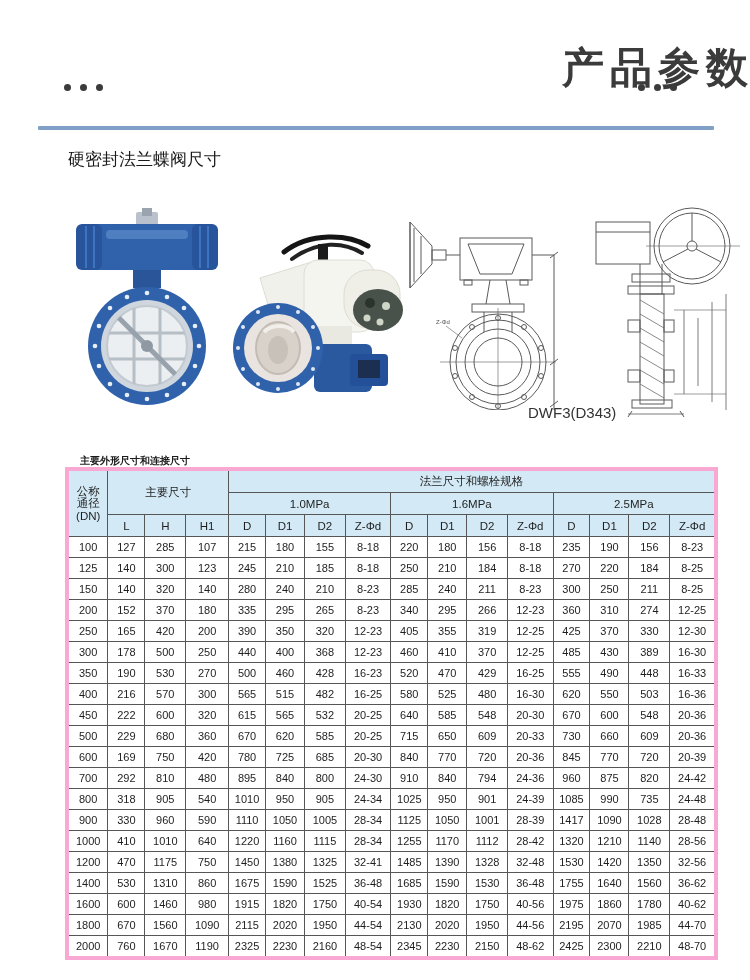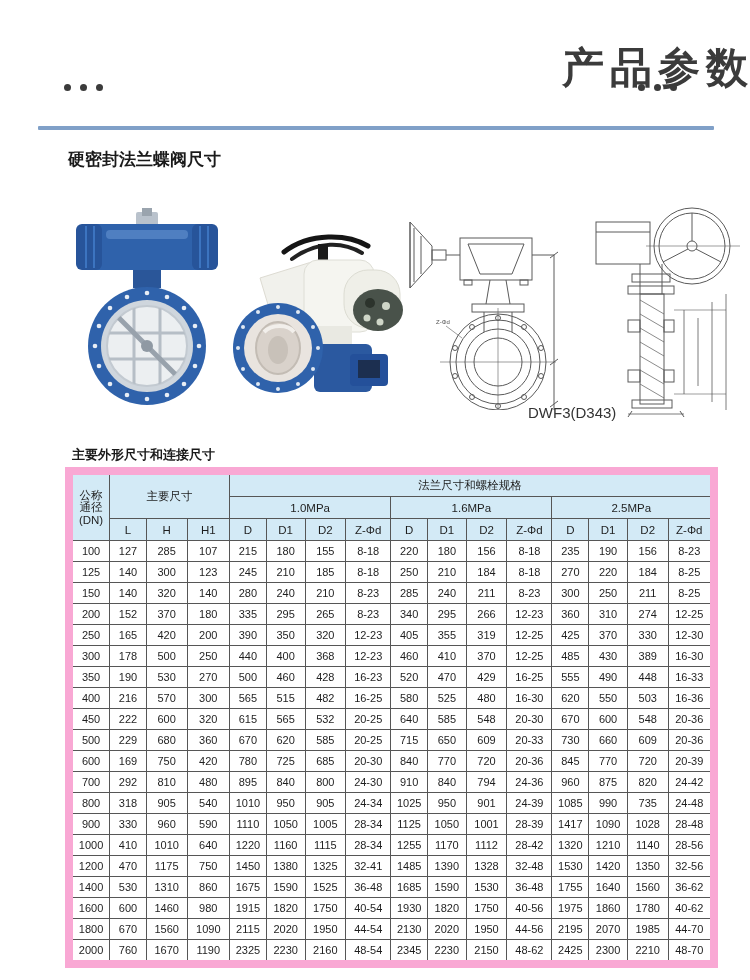--- a/index.html
+++ b/index.html
@@ -11,38 +11,38 @@
   .page-title{
     position:absolute;left:0;top:36px;width:750px;text-align:right;
     font-size:42px;font-weight:bold;color:#3b3b3b;letter-spacing:6px;margin:4px;
   }
   .dots{position:absolute;top:84px;display:flex;gap:9px;}
   .dots.left{left:64px;}
   .dots.right{left:638px;}
   .dot{width:7px;height:7px;border-radius:50%;background:#3b3b3b;display:inline-block;}
   .divider{position:absolute;left:38px;top:126px;width:676px;height:4px;background:#80a0c8;border-radius:1px;}
   
-  .section-title{position:absolute;left:68px;top:148px;font-size:17px;font-weight:bold;color:#1a1a1a;margin:0;}
+  .section-title{position:absolute;left:68px;top:148px;font-size:17px;font-weight:normal;color:#1a1a1a;margin:0;}
   
   .fig{position:absolute;}
   .fig1{left:48px;top:208px;}
   .fig2{left:226px;top:226px;}
   .fig3{left:402px;top:210px;}
   .fig4{left:588px;top:202px;}
   .watermark{
     position:absolute;left:216px;top:388px;font-size:30px;letter-spacing:6px;
     color:#8f8c86;opacity:0.5;white-space:nowrap;z-index:5;
   }
   .model-label{position:absolute;left:528px;top:404px;font-size:15px;color:#333;}
   
-  .table-title{position:absolute;left:68px;top:442px;font-size:13px;font-weight:bold;color:#1a1a1a;margin:4px;}
+  .table-title{position:absolute;left:68px;top:442px;font-size:10px;font-weight:bold;color:#1a1a1a;margin:12px;}
   table.dims{
     position:absolute;left:65px;top:467px;width:653px;
     border-collapse:collapse;table-layout:fixed;font-size:11px;color:#1e1e1e;
-    border:8px solid #f9a8d4;
+    border:4px solid #f9a8d4;
   }
   table.dims th,table.dims td{
     border:1px solid #565656;text-align:center;vertical-align:middle;
     padding:0;font-weight:normal;overflow:hidden;white-space:nowrap;
   }
   table.dims thead th{background:#d3eaf6;font-size:11.5px;}
   table.dims thead tr th{height:21px;}
   table.dims tbody td{height:20px;background:#ffffff;}
   .dn-line{display:block;line-height:1.1;}
 </style>

